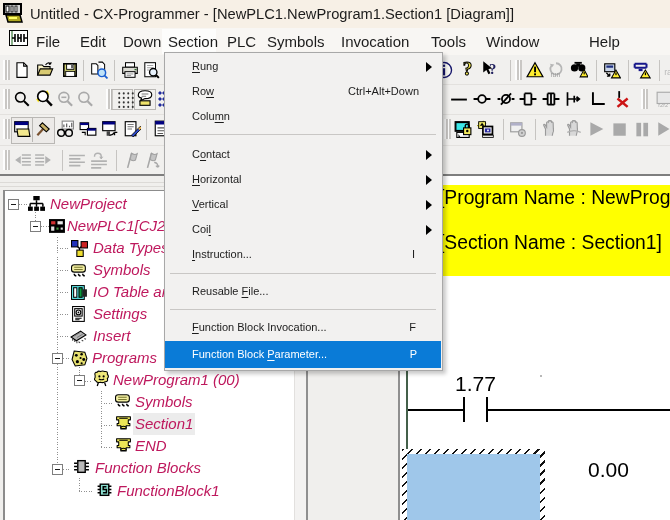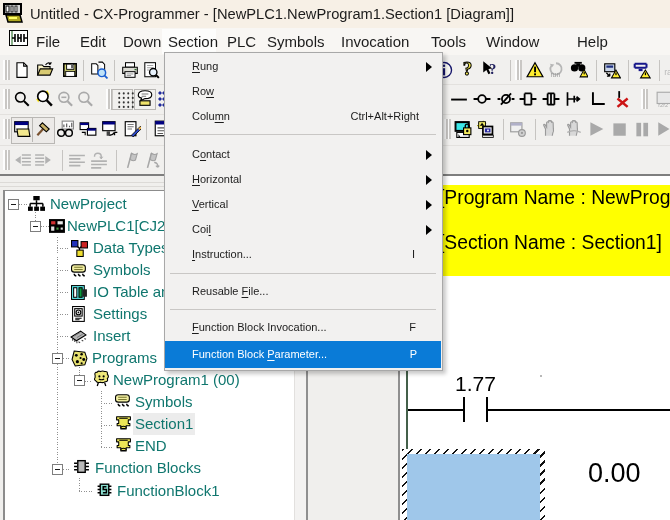--- a/index.html
+++ b/index.html
@@ -26,21 +26,21 @@
 #busbar{left:406px;top:185px;width:2px;height:335px;background:#44604a;}
 .lad{background:#000;}
 #selrect{left:402px;top:449px;width:133px;height:75px;background:#9fc7ea;
  border:5px solid;border-image:repeating-linear-gradient(135deg,#111 0 1.6px,#fff 1.6px 6.4px) 5;}
 #popup{left:164px;top:52px;width:277px;height:317px;background:#f2f1f0;border:1px solid #a8a8a8;box-shadow:3px 3px 4px rgba(0,0,0,0.22);}
 .pm{left:165px;width:276px;height:25px;line-height:25px;font-size:11px;color:#1c1c1c;padding-left:27px;box-sizing:border-box;}
 .pm u{text-decoration-thickness:1px;text-underline-offset:2px;}
 .acc{position:absolute;right:22px;top:0;}
 .arr{position:absolute;right:9px;top:7.5px;width:0;height:0;border-left:6px solid #000;border-top:5px solid transparent;border-bottom:5px solid transparent;}
 .psep{left:170px;width:266px;height:1px;background:#c9c7c5;}
-.trow{height:22px;line-height:22px;font-size:15px;color:#0f766e;white-space:nowrap;}
+.trow{height:22px;line-height:22px;font-size:15px;color:#be185d;white-space:nowrap;font-style:italic;}
 .vdot{width:1px;background-image:repeating-linear-gradient(180deg,#909090 0 1px,transparent 1px 2.5px);}
 .hdot{height:1px;background-image:repeating-linear-gradient(90deg,#909090 0 1px,transparent 1px 2.5px);}
 .ebox{width:11px;height:11px;background:#fff;border:1px solid #7e7e7e;box-sizing:border-box;}
 .ebox::after{content:"";position:absolute;left:2px;top:4px;width:5px;height:1px;background:#1a1a1a;}
 .ti{width:17px;height:17px;}
 </style></head><body>
 
 <div class="abs" id="titlebar"></div>
 <div class="abs" id="titletxt">Untitled - CX-Programmer - [NewPLC1.NewProgram1.Section1 [Diagram]]</div>
 <svg class="abs" style="left:3px;top:3px" width="21" height="21" viewBox="0 0 21 21">
@@ -56,21 +56,21 @@
 <div class="abs" style="left:162px;top:29px;width:54px;height:25px;background:#fdfdfc;"></div>
 <div class="abs mi" style="left:36px">File</div>
 <div class="abs mi" style="left:80px">Edit</div>
 <div class="abs mi" style="left:123px">Down</div>
 <div class="abs mi" style="left:168px">Section</div>
 <div class="abs mi" style="left:227px">PLC</div>
 <div class="abs mi" style="left:267px">Symbols</div>
 <div class="abs mi" style="left:341px">Invocation</div>
 <div class="abs mi" style="left:431px">Tools</div>
 <div class="abs mi" style="left:486px">Window</div>
-<div class="abs mi" style="left:577px">Help</div>
+<div class="abs mi" style="left:589px">Help</div>
 <svg class="abs" style="left:9px;top:30px" width="19" height="16" viewBox="0 0 19 16">
  <rect x="0.5" y="0.5" width="18" height="15" fill="#fff" stroke="#000"></rect>
  <path d="M3 1 V15" stroke="#3a7a3a" stroke-width="1.2"></path>
  <path d="M6 4 V12 M9 4 V12 M9 8 H12 M6 8 H3" stroke="#000" stroke-width="1.6" fill="none"></path>
  <path d="M12 4 V12 M15 4 V12 M15 8 H18" stroke="#000" stroke-width="1.6" fill="none"></path>
 </svg>
 
 <div class="abs" id="toolz"></div>
 <div class="abs rowline" style="top:84px"></div>
 <div class="abs rowline" style="top:114px"></div>
@@ -526,28 +526,28 @@
 <div class="abs" id="yellow">
   <div class="abs ytxt" style="top:2px">[Program Name : NewProgram1]</div>
   <div class="abs ytxt" style="top:47px">[Section Name : Section1]</div>
 </div>
 <div class="abs" id="busbar"></div>
 <div class="abs lad" style="left:408px;top:409px;width:56px;height:2px"></div>
 <div class="abs lad" style="left:463px;top:397px;width:2px;height:25px"></div>
 <div class="abs lad" style="left:486px;top:397px;width:2px;height:25px"></div>
 <div class="abs lad" style="left:488px;top:409px;width:182px;height:2px"></div>
 <div class="abs" style="left:455px;top:372px;font-size:21px;color:#000">1.77</div>
-<div class="abs" style="left:588px;top:458px;font-size:27px;color:#000">0.00</div>
+<div class="abs" style="left:588px;top:458px;font-size:21px;color:#000">0.00</div>
 <div class="abs" style="left:540px;top:375px;width:2px;height:2px;background:#b8b8b8"></div>
 <div class="abs" id="selrect"></div>
 
 <div class="abs" id="popup"></div>
 <div class="abs pm" style="top:54px"><u>R</u>ung<span class="arr"></span></div>
-<div class="abs pm" style="top:79px">Ro<u>w</u></div>
-<div class="abs pm" style="top:104px">Colu<u>m</u>n<span class="acc">Ctrl+Alt+Right</span></div>
+<div class="abs pm" style="top:79px">Ro<u>w</u><span class="acc">Ctrl+Alt+Down</span></div>
+<div class="abs pm" style="top:104px">Colu<u>m</u>n</div>
 <div class="abs psep" style="top:134px"></div>
 <div class="abs pm" style="top:142px">C<u>o</u>ntact<span class="arr"></span></div>
 <div class="abs pm" style="top:167px"><u>H</u>orizontal<span class="arr"></span></div>
 <div class="abs pm" style="top:192px"><u>V</u>ertical<span class="arr"></span></div>
 <div class="abs pm" style="top:217px">Coi<u>l</u><span class="arr"></span></div>
 <div class="abs pm" style="top:242px"><u>I</u>nstruction...<span class="acc" style="right:26px">I</span></div>
 <div class="abs psep" style="top:273px"></div>
 <div class="abs pm" style="top:279px">Reusable <u>F</u>ile...</div>
 <div class="abs psep" style="top:309px"></div>
 <div class="abs pm" style="top:315px"><u>F</u>unction Block Invocation...<span class="acc" style="right:25px">F</span></div>

